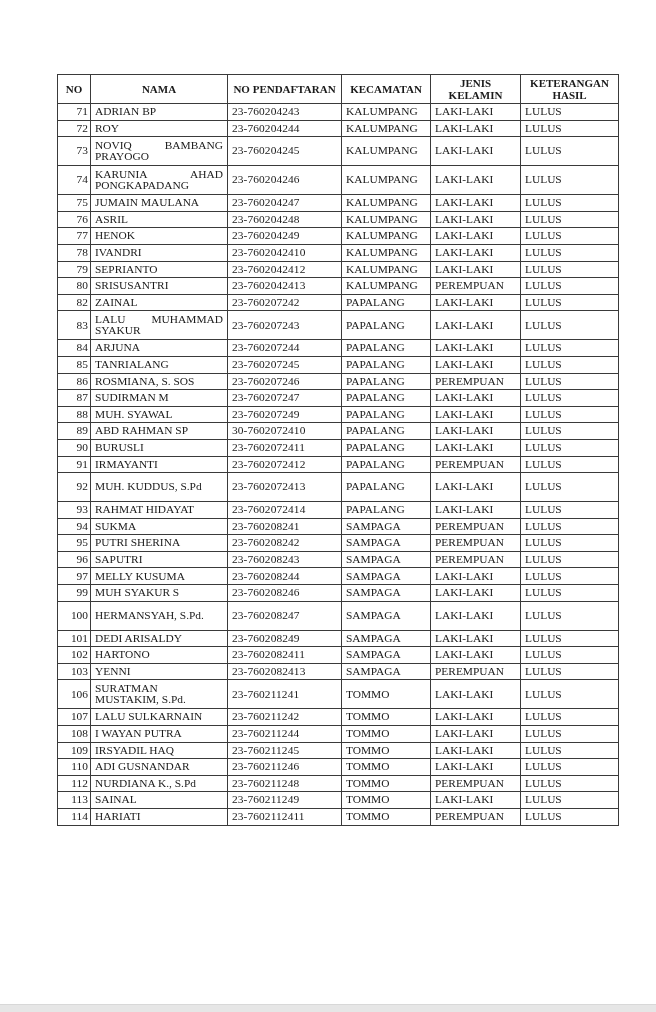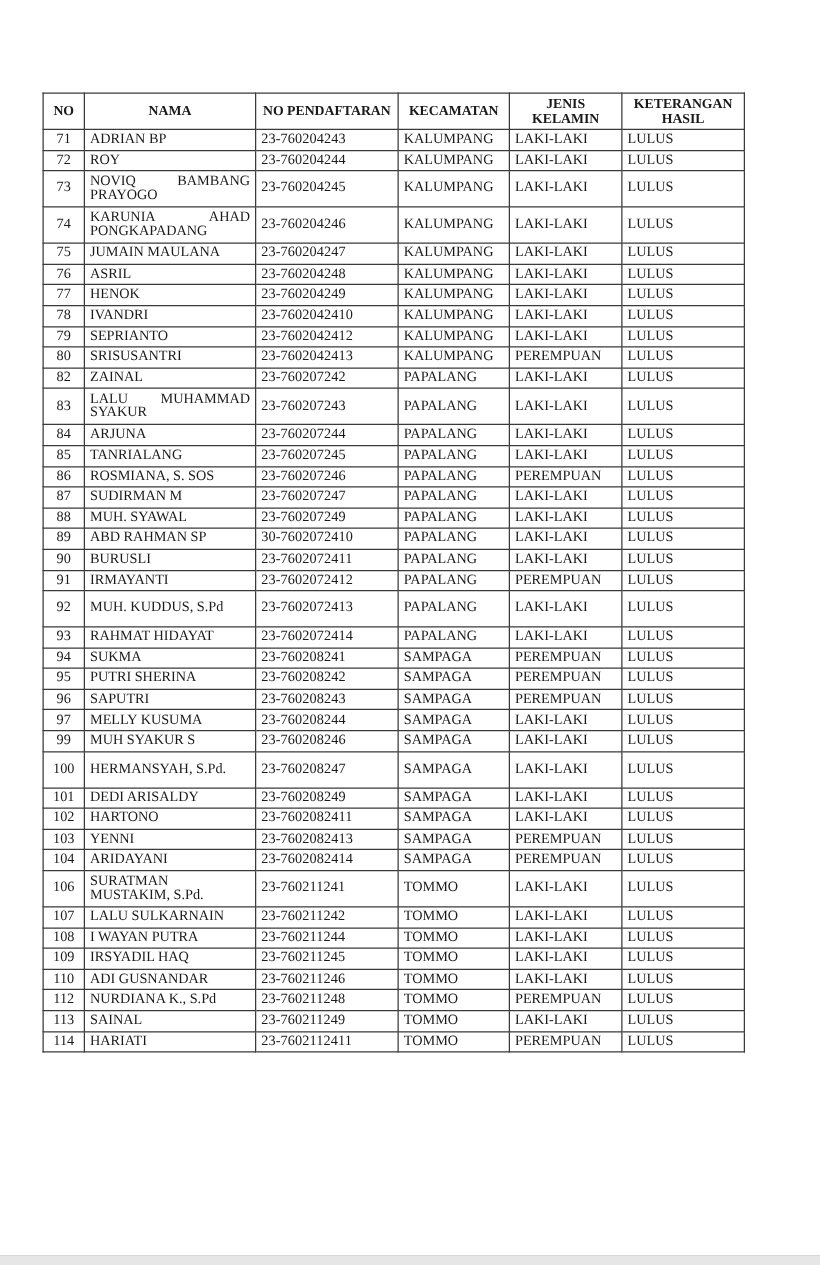--- a/index.html
+++ b/index.html
@@ -5,33 +5,33 @@
   html, body { margin:0; padding:0; }
   body {
     width:656px; height:1012px; background:#e6e6e6; position:relative; overflow:hidden;
     font-family:"DejaVu Serif", "Liberation Serif", serif;
   }
   .page {
     position:absolute; left:0; top:0; width:656px; height:1004px; background:#ffffff;
     border-bottom:1px solid #d8d8d8;
   }
   table {
-    position:absolute; left:34px; top:74px; border-collapse:collapse;
+    position:absolute; left:57px; top:74px; border-collapse:collapse;
     table-layout:fixed; width:561px; color:#1a1a1a;
     font-family:"Liberation Serif", "DejaVu Serif", serif;
   }
   td, th {
     border:1px solid #3a3a3a; padding:0 4px; font-size:11.4px; line-height:11.5px;
     white-space:normal; overflow:hidden; vertical-align:middle; font-weight:normal;
   }
   th { text-align:center; font-weight:bold; font-size:11px; height:28px; line-height:12px; padding:0 2px; }
   th.nama, th.no { font-weight:bold; }
   td { height:15.6px; }
   tr.tall td { height:28px; }
-  td.no { text-align:center; padding:0 2px; }
+  td.no { text-align:right; padding:0 2px; }
   td.nama { text-align:justify; text-align-last:left; }
   td.reg { letter-spacing:0.1px; }
   col.c1 { width:33px; } col.c2 { width:137px; } col.c3 { width:114px; }
   col.c4 { width:89px; } col.c5 { width:90px; } col.c6 { width:98px; }
 </style>
 </head>
 <body>
 
 <div class="page">
   <table>
@@ -295,28 +295,20 @@
           <td class="ket">LULUS</td>
         </tr>
         <tr>
           <td class="no">103</td>
           <td class="nama">YENNI</td>
           <td class="reg">23-7602082413</td>
           <td class="kec">SAMPAGA</td>
           <td class="jk">PEREMPUAN</td>
           <td class="ket">LULUS</td>
         </tr>
-        <tr>
-          <td class="no">104</td>
-          <td class="nama">ARIDAYANI</td>
-          <td class="reg">23-7602082414</td>
-          <td class="kec">SAMPAGA</td>
-          <td class="jk">PEREMPUAN</td>
-          <td class="ket">LULUS</td>
-        </tr>
         <tr class="tall">
           <td class="no">106</td>
           <td class="nama">SURATMAN MUSTAKIM, S.Pd.</td>
           <td class="reg">23-760211241</td>
           <td class="kec">TOMMO</td>
           <td class="jk">LAKI-LAKI</td>
           <td class="ket">LULUS</td>
         </tr>
         <tr>
           <td class="no">107</td>

